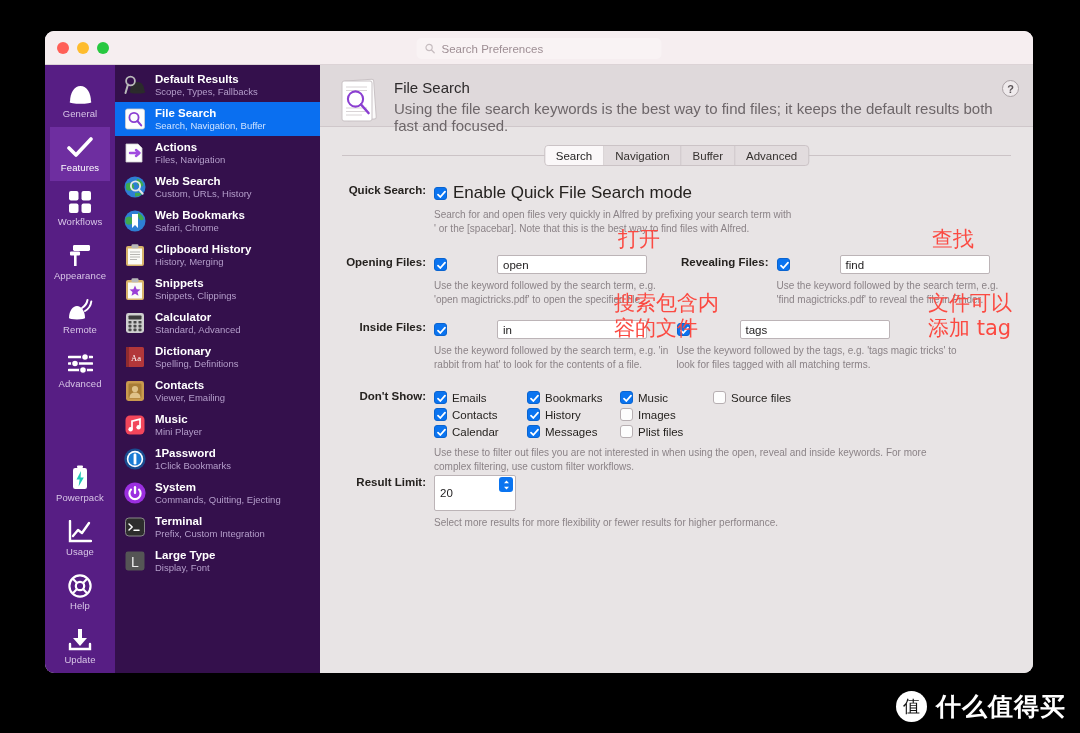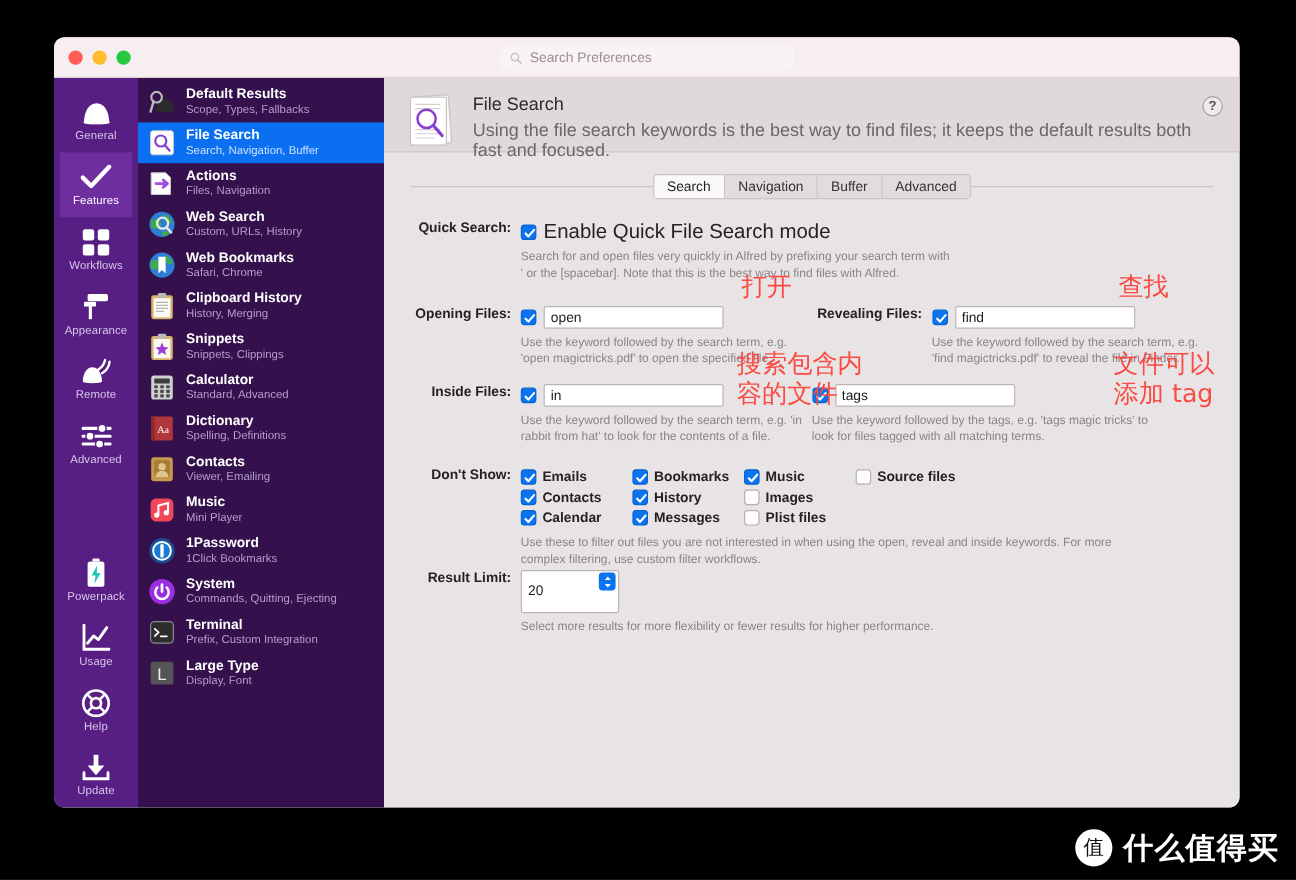--- a/index.html
+++ b/index.html
@@ -143,28 +143,28 @@
   .cb.off { background: #FDFDFD; border: 1px solid #B7AFB2; }
   .cb svg { position: absolute; left: 1px; top: 1px; }
   .cbtxt { font-size: 17px; color: #25221F; white-space: nowrap; }
   .hint { font-size: 10px; color: #8B8387; line-height: 1.35; margin-top: 5px; max-width: 300px; }
 
   .textfield {
     width: 150px; height: 19px;
     background: #FFFFFF; border: 1px solid #BCB4B7;
     border-radius: 2px;
     font-size: 11.5px; color: #1E1C1D;
-    display: flex; align-items: center; padding: 0 5px;
+    display: flex; align-items: center; padding: 0 5px; margin-left: 44px;
   }
 
   .twocol { display: flex; }
   .col { width: 50%; }
 
   
-  .grid { display: flex; gap: 0; font-weight: bold; }
+  .grid { display: flex; gap: 0; }
   .gcol { width: 93px; }
   .gcol:last-child { width: auto; }
   .gitem { display: flex; align-items: center; gap: 5px; height: 17px; }
   .gitem .cbtxt { font-size: 11.5px; }
 
   
   .stepper {
     width: 82px; height: 36px; background: #FFFFFF;
     border: 1px solid #BCB4B7; border-radius: 2px;
     display: flex; align-items: center; padding: 0 5px;

